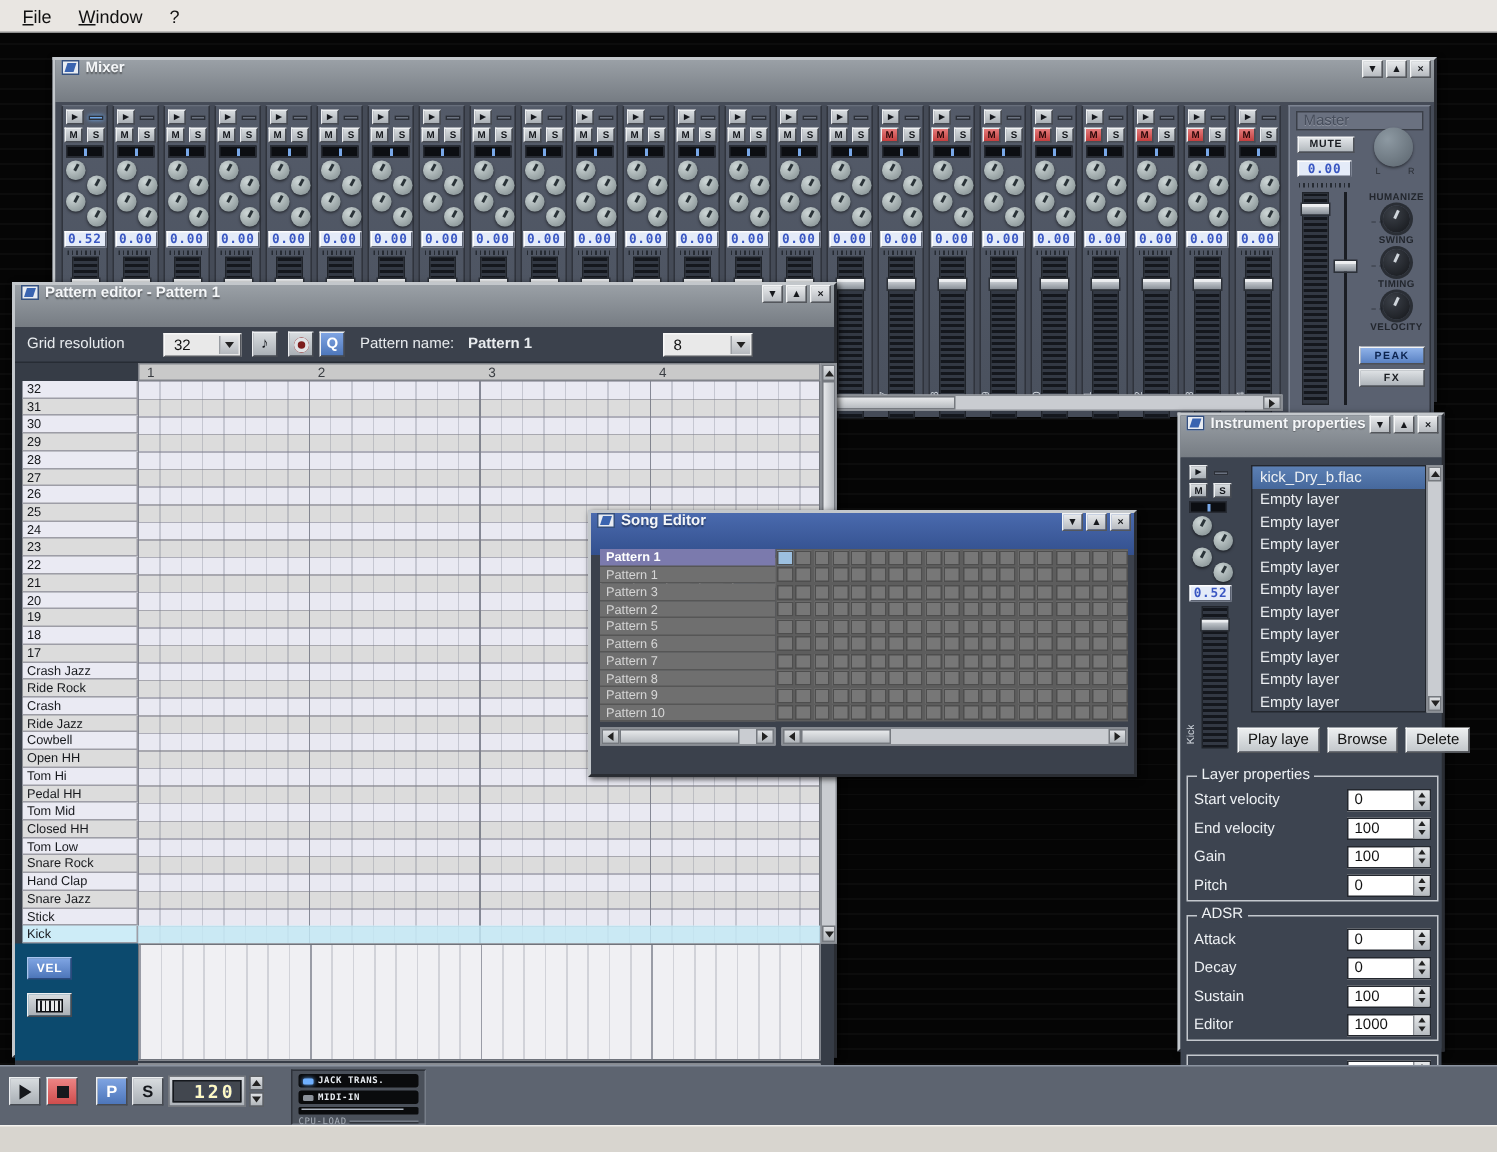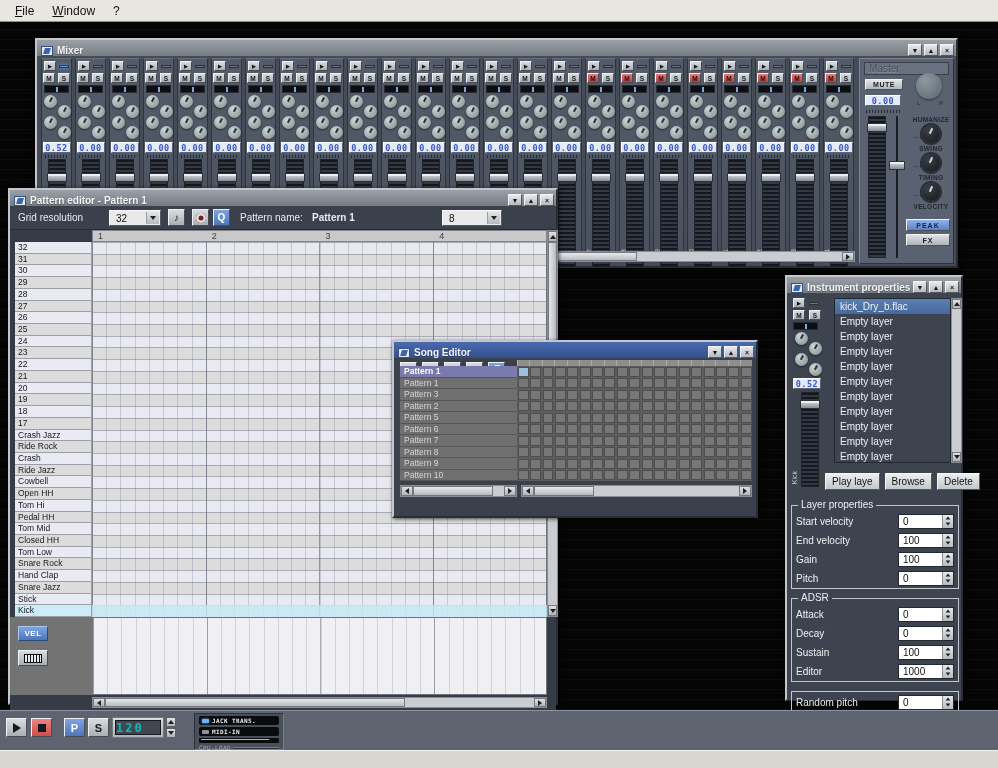--- a/index.html
+++ b/index.html
@@ -6,21 +6,21 @@
   html,body{width:998px;height:768px;overflow:hidden;}
   body{position:relative;font-family:"Liberation Sans",sans-serif;background:#060606;
        background-image:repeating-linear-gradient(to bottom,#050505 0 9px,#0c0c0c 9px 10px);}
   
   #menubar{position:absolute;left:0;top:0;width:998px;height:22px;background:#e9e6e2;
     border-bottom:1px solid #8f8f8f;display:flex;align-items:center;padding-left:6px;z-index:50;}
   .menu-item{font-size:12px;color:#111;padding:2px 9px;cursor:default;}
   
   .window{position:absolute;border:2px solid;border-color:#c3c7cb #2a2d33 #2a2d33 #c3c7cb;
     background:#454b57;box-shadow:1px 1px 4px rgba(0,0,0,.7);}
-  .titlebar{height:16px;display:flex;align-items:flex-end;padding:0 2px;
+  .titlebar{height:28px;display:flex;align-items:flex-start;padding:0 2px;
     background:linear-gradient(#9aa0a6,#767c83);}
   .titlebar.active{background:linear-gradient(#4a6aae,#33508e);}
   .win-icon{width:12px;height:10px;margin:0 4px 0 2px;background:#e8ecf2;border:1px solid #35507e;position:relative;flex:0 0 auto;}
   .win-icon::after{content:'';position:absolute;left:2px;top:1px;width:6px;height:6px;background:#3a64b0;transform:skewX(-18deg);}
   .win-title{font-size:10px;font-weight:bold;color:#f4f6f8;text-shadow:0 1px 1px rgba(0,0,0,.4);flex:1;white-space:nowrap;overflow:hidden;}
   .win-btns{display:flex;gap:2px;}
   .win-btn{width:14px;height:12px;font-size:7px;line-height:11px;text-align:center;color:#16181c;
     background:linear-gradient(#e8eaec,#b6babf);border:1px solid;border-color:#f4f5f6 #54575c #54575c #f4f5f6;font-weight:bold;}
   
   .sbtn{width:12px;height:10px;font-size:6.5px;font-weight:bold;line-height:9px;text-align:center;color:#14171c;
@@ -112,21 +112,21 @@
     background-image:
       repeating-linear-gradient(to bottom,rgba(125,125,138,.55) 0 1px,transparent 1px 11.72px),
       repeating-linear-gradient(to right,rgba(70,75,90,.5) 0 1px,transparent 1px 113.75px),
       repeating-linear-gradient(to right,rgba(115,120,135,.3) 0 1px,transparent 1px 14.22px),
       repeating-linear-gradient(to bottom,#e9e9f2 0 11.72px,#dcdcdc 11.72px 23.44px);}
   .pe-kick-overlay{position:absolute;left:0;bottom:0;width:455px;height:11.72px;background:rgba(198,236,250,.8);}
   .pe-vscroll{position:absolute;left:537px;top:0;width:11px;height:387px;background:#c9ccd1;border:1px solid #8a8e94;}
   .vs-arrow{position:absolute;left:0;width:100%;height:11px;background:linear-gradient(#e0e2e5,#b0b5ba);border:1px solid #75797f;
     display:flex;align-items:center;justify-content:center;}
   .vs-handle{position:absolute;left:0;top:11px;width:100%;height:170px;background:linear-gradient(90deg,#e7e9eb,#b7bbc0);border:1px solid #75797f;}
-  .pe-velpanel{position:absolute;left:0;top:387px;width:82px;height:78px;background:#737373;}
+  .pe-velpanel{position:absolute;left:0;top:387px;width:82px;height:78px;background:#0c4a6e;}
   #vel-btn{position:absolute;left:8px;top:9px;width:30px;height:15px;font-size:8px;font-weight:bold;letter-spacing:.5px;
     background:linear-gradient(#7fa4e2,#4d76ba);color:#fff;border:1px solid;border-color:#a9c4ef #2c4a7c #2c4a7c #a9c4ef;
     text-align:center;line-height:14px;}
   #kbd-btn{position:absolute;left:8px;top:33px;width:30px;height:16px;background:linear-gradient(#d8dcdf,#a9afb5);
     border:1px solid;border-color:#eef0f2 #474b52 #474b52 #eef0f2;display:flex;align-items:center;justify-content:center;}
   .kbd-glyph{width:18px;height:9px;border:1px solid #0a0c10;background:repeating-linear-gradient(to right,#e8eaec 0 2px,#15181d 2px 3px);}
   .pe-vellane{position:absolute;left:82px;top:387px;width:455px;height:78px;background:#f0f0f3;border:1px solid #70747c;
     background-image:
       repeating-linear-gradient(to right,rgba(70,75,90,.4) 0 1px,transparent 1px 113.75px),
       repeating-linear-gradient(to right,rgba(115,120,135,.25) 0 1px,transparent 1px 14.22px);}
@@ -187,22 +187,22 @@
     border-top:1px solid #8b93a0;z-index:45;}
   .t-btn{position:absolute;top:7px;width:21px;height:19px;background:linear-gradient(#d8dcdf,#a9afb5);
     border:1px solid;border-color:#eef0f2 #474b52 #474b52 #eef0f2;display:flex;align-items:center;justify-content:center;
     font-size:11px;font-weight:bold;color:#14171c;}
   .t-btn.red{background:linear-gradient(#ec8484,#cf4d4d);}
   .t-btn.blue{background:linear-gradient(#7fa4e2,#4d76ba);color:#fff;}
   .stop-glyph{width:8px;height:8px;background:#16181c;}
   .play-glyph{width:0;height:0;border-style:solid;border-width:5px 0 5px 8px;border-color:transparent transparent transparent #16181c;}
   #lcd-wrap{position:absolute;left:112px;top:6px;width:52px;height:21px;background:linear-gradient(#d9dce0,#aeb3b9);padding:2px;border:1px solid #75797f;}
   #lcd{width:100%;height:100%;background:#42474f;border:1px solid #15181d;
-    font-family:"DejaVu Sans Mono",monospace;font-size:12px;font-weight:bold;color:#14b8a6;
-    line-height:14px;letter-spacing:2px;padding-right:3px;text-shadow:0 0 2px rgba(64,80,150,.6);}
+    font-family:"DejaVu Sans Mono",monospace;font-size:12px;font-weight:bold;color:#fef9c3;
+    text-align:right;line-height:14px;letter-spacing:2px;padding-right:3px;text-shadow:0 0 2px rgba(64,80,150,.6);}
   #bpm-spin{position:absolute;left:166px;top:6px;width:10px;height:21px;}
   #bpm-spin .bspin{position:absolute;left:0;width:10px;height:10px;background:linear-gradient(#e0e2e5,#b0b5ba);
     border:1px solid #5c6066;display:flex;align-items:center;justify-content:center;}
   #jack-panel{position:absolute;left:194px;top:2px;width:90px;height:37px;background:#4a505a;
     border:1px solid;border-color:#2e323a #767d88 #767d88 #2e323a;padding:2px 4px;}
   .jack-row{height:9px;background:#0a0b0d;border-radius:2px;margin-bottom:2px;display:flex;align-items:center;padding:0 3px;gap:3px;}
   .jled{width:7px;height:4px;background:#8b919a;border-radius:1px;}
   .jled.on{background:#6fb0ff;box-shadow:0 0 3px #6fb0ff;}
   .jack-txt{font-size:6px;font-weight:bold;color:#e8ecf1;letter-spacing:.4px;font-family:"DejaVu Sans Mono",monospace;white-space:nowrap;}
   .cpu-bar{height:5px;background:#0a0b0d;border-radius:1px;position:relative;margin-bottom:1px;}

